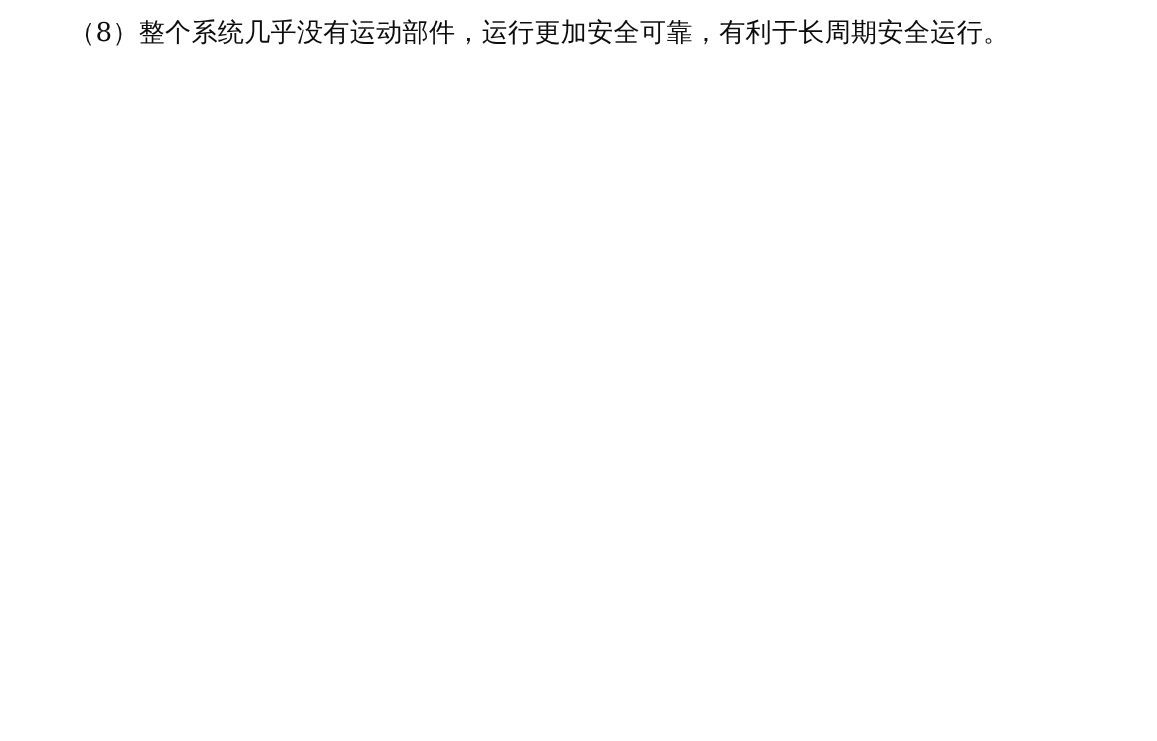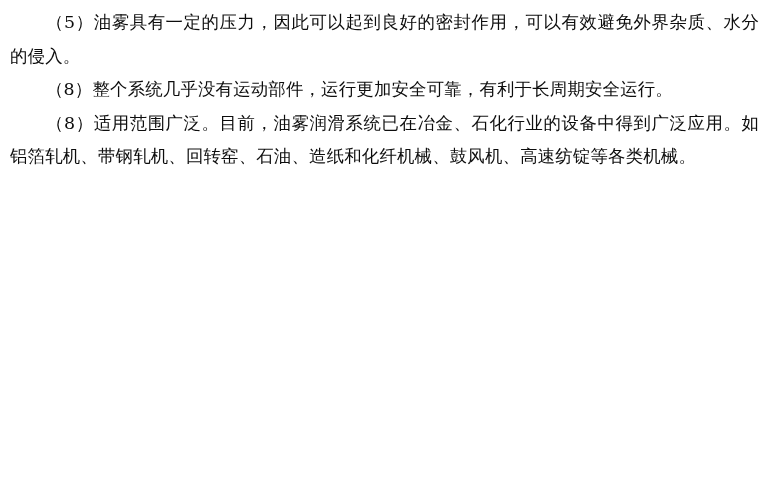--- a/index.html
+++ b/index.html
@@ -35,21 +35,19 @@
   }
   .block-gap {
     margin-top: 0px;
   }
 </style>
 </head>
 <body>
 
 <div class="page">
 
-  <p class="para indent-2">（5）油雾具有一定的压力，因此可以起到良好的密封作用，可以有效避免外界杂质、水分的侵入。</p>
 
 
   <p class="para indent-2 block-gap">（8）整个系统几乎没有运动部件，运行更加安全可靠，有利于长周期安全运行。</p>
 
-  <p class="para indent-2 block-gap">（8）适用范围广泛。目前，油雾润滑系统已在冶金、石化行业的设备中得到广泛应用。如铝箔轧机、带钢轧机、回转窑、石油、造纸和化纤机械、鼓风机、高速纺锭等各类机械。</p>
 
 
 </div>
 
 </body></html>

